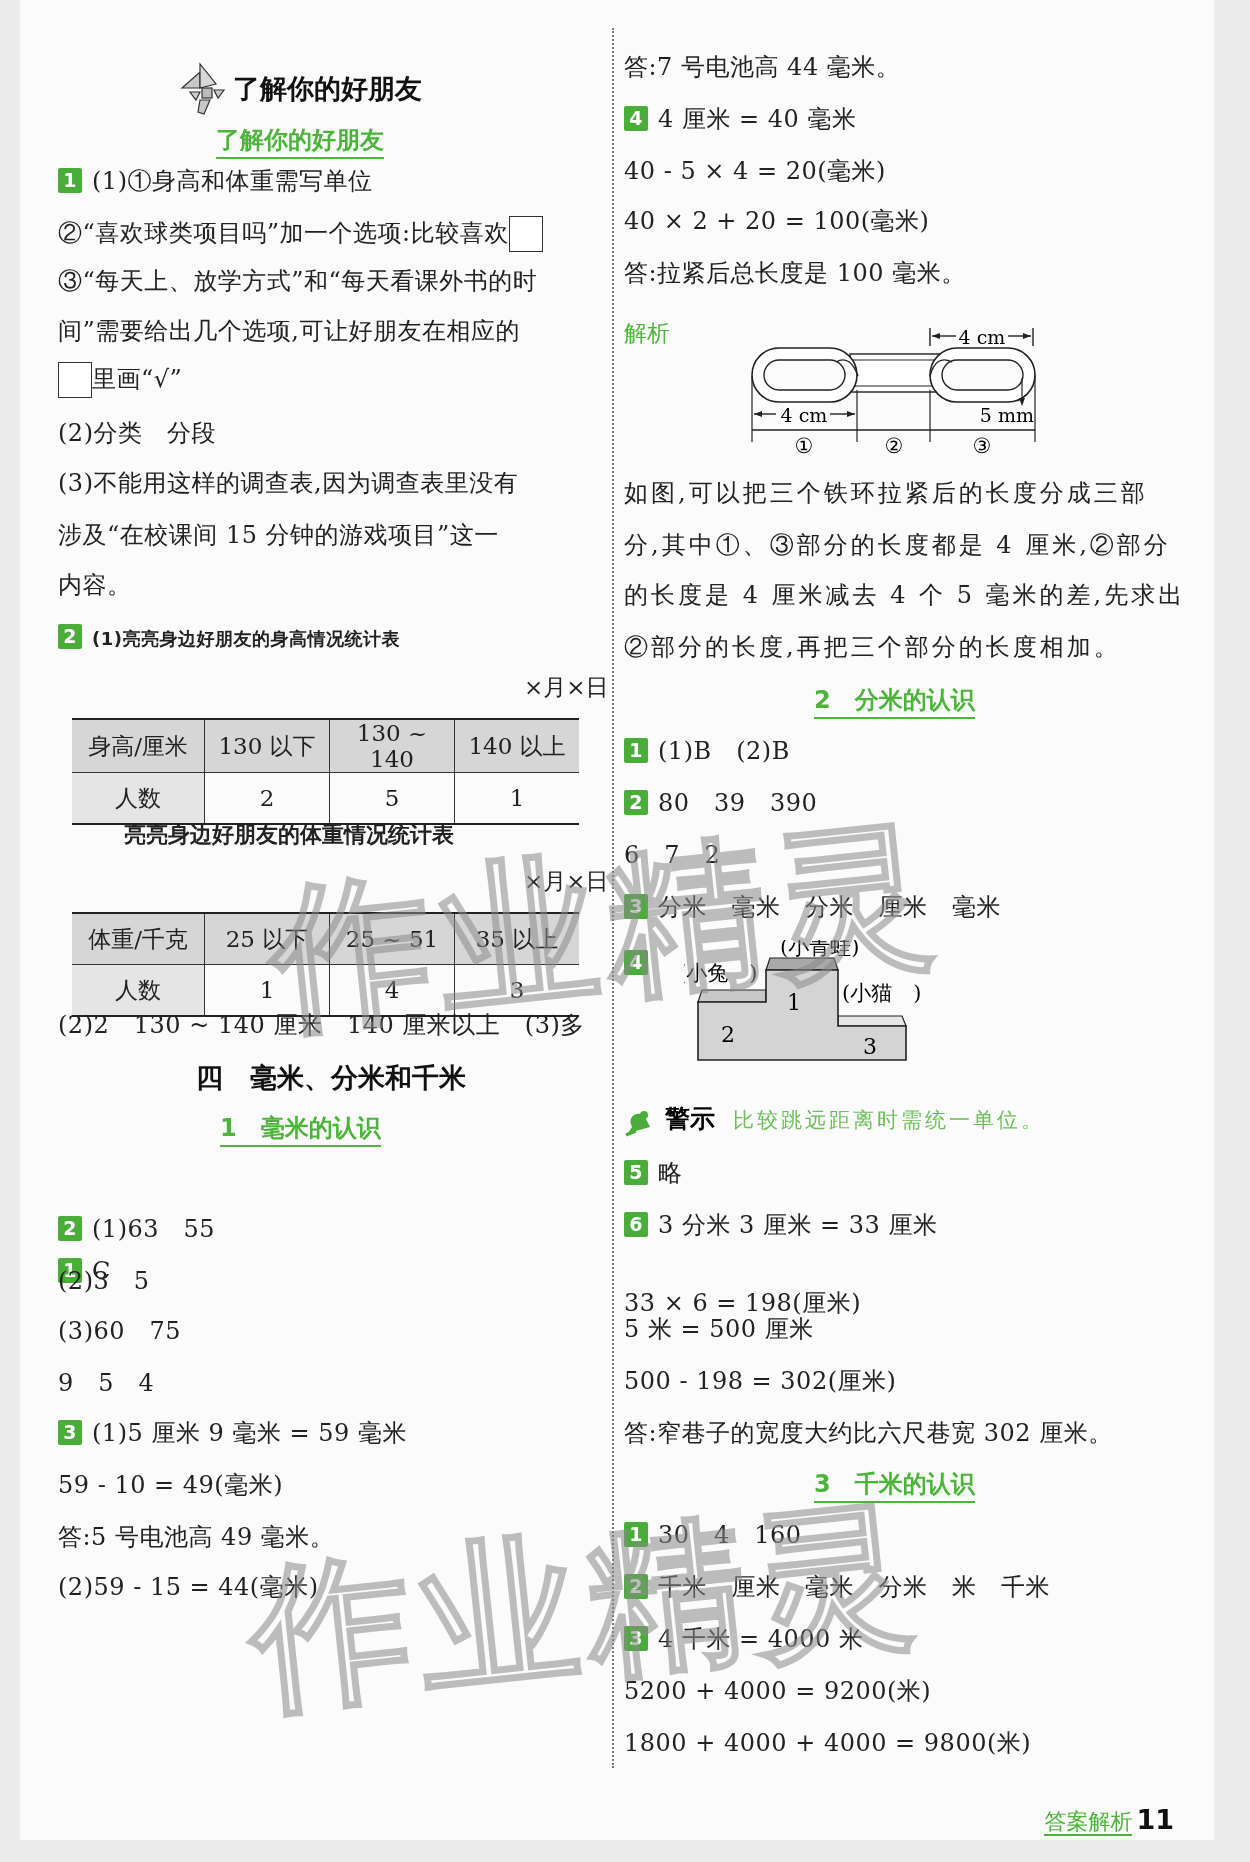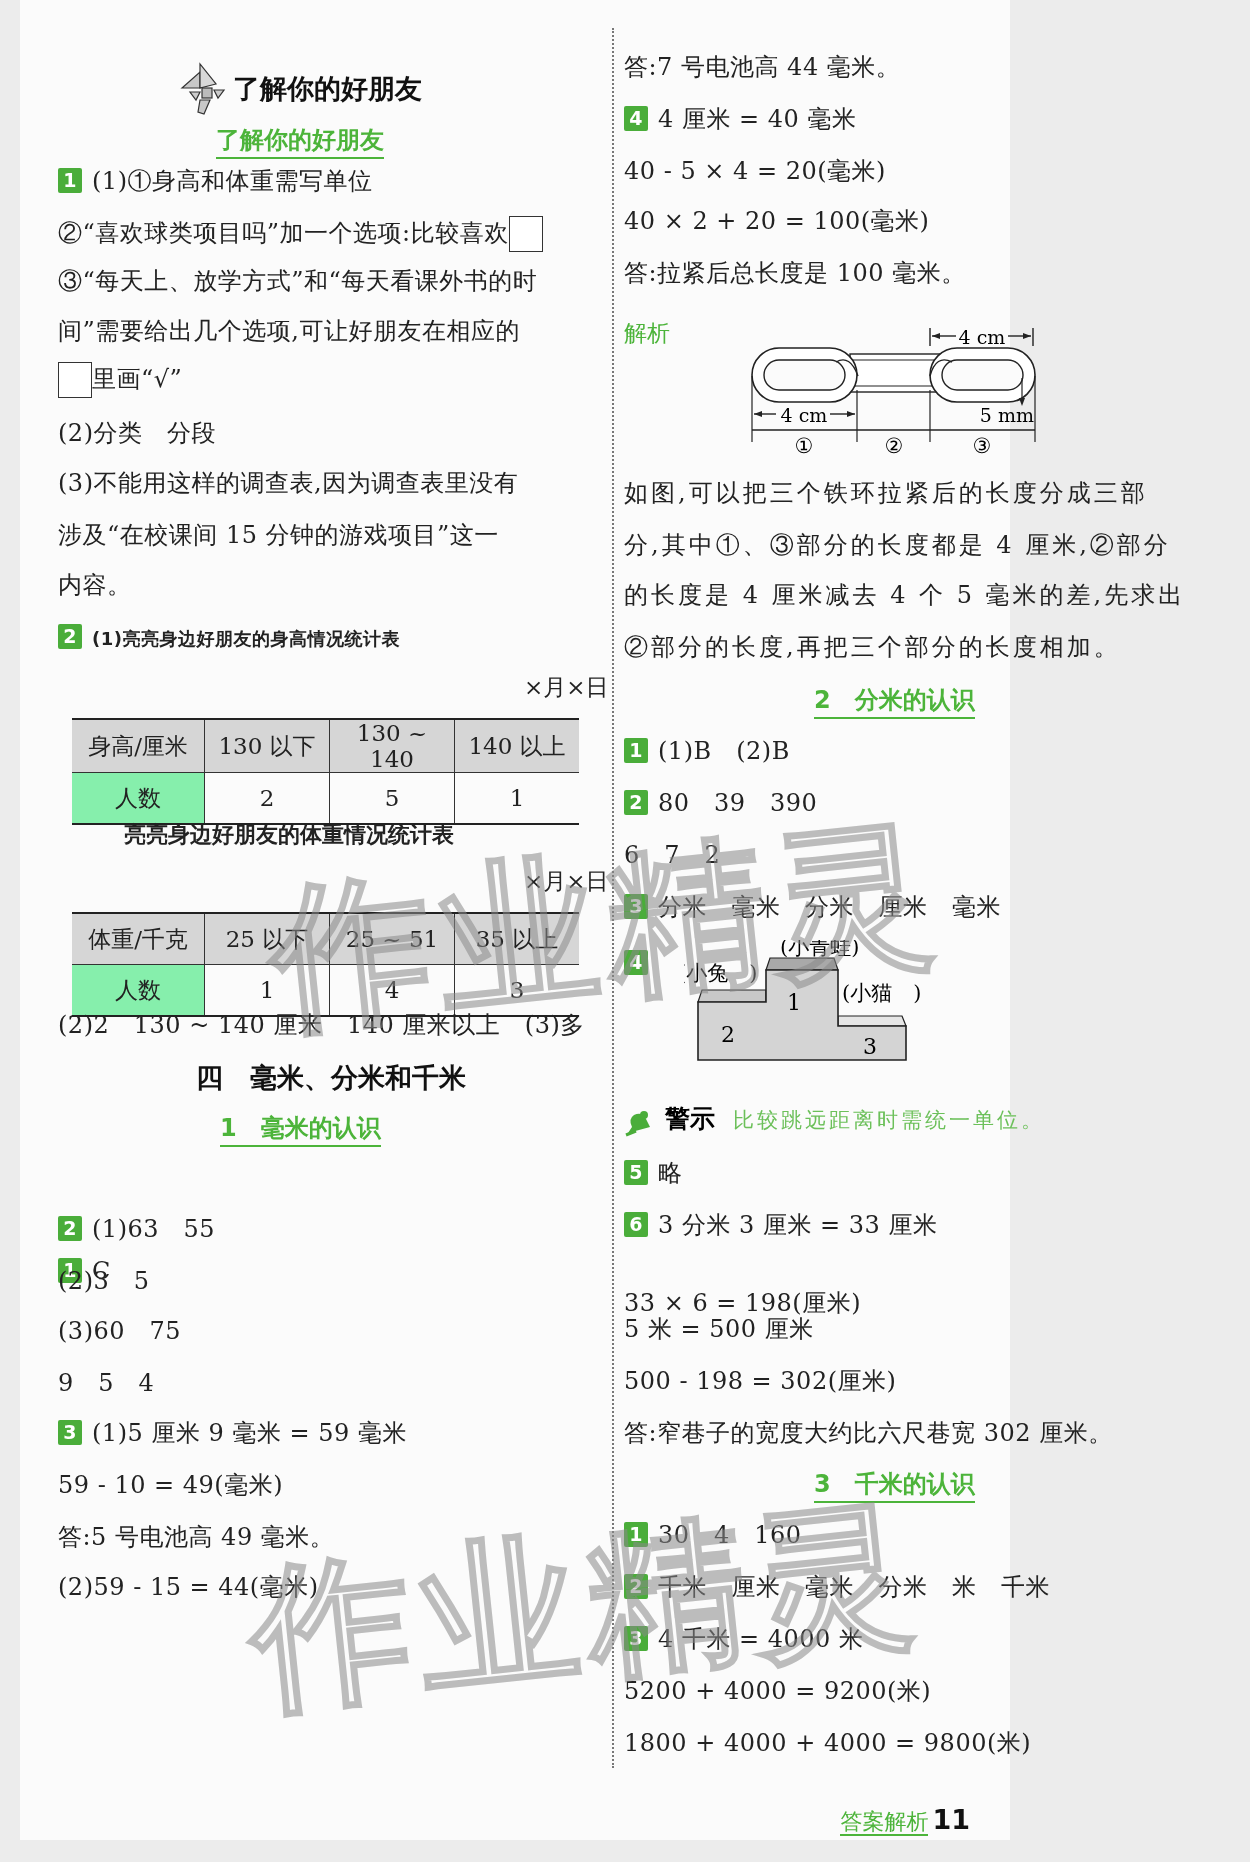--- a/index.html
+++ b/index.html
@@ -1,21 +1,21 @@
 <!DOCTYPE html>
 <html><head>
 <meta charset="utf-8">
 <style>
   html, body { margin: 0; padding: 0; }
   body {
     width: 1250px; height: 1862px; background: #ececec; position: relative; overflow: hidden;
     font-family: "DejaVu Serif", "Liberation Serif", serif; color: #222;
   }
   .page {
-    position: absolute; left: 20px; top: 0; width: 990px; height: 1840px;
+    position: absolute; left: 20px; top: 0; width: 1194px; height: 1840px;
     background: #fbfbfb;
   }
   .col { position: absolute; top: 0; }
   .col-left { left: 38px; width: 560px; }
   .col-right { left: 604px; width: 580px; }
   .divider {
     position: absolute; left: 592px; top: 28px; height: 1740px; width: 0;
     border-left: 2px dotted #777;
   }
   .line { position: absolute; font-size: 24px; line-height: 30px; white-space: nowrap; letter-spacing: 0.5px; }
@@ -29,21 +29,21 @@
     color: #111; white-space: nowrap;
   }
   .section-title {
     position: absolute; font-family: "DejaVu Sans", sans-serif; font-size: 24px; color: #4cb43a;
     border-bottom: 2px solid #4cb43a; padding-bottom: 1px; white-space: nowrap; font-weight: bold;
   }
   .jiexi { position: absolute; font-family: "DejaVu Sans", sans-serif; color: #4cb43a; font-size: 23px; }
   .box { display: inline-block; width: 32px; height: 34px; border: 1.5px solid #333; vertical-align: middle; background: #fff; }
   table.stat { position: absolute; border-collapse: collapse; font-size: 23px; }
   table.stat td { height: 50px; text-align: center; border-left: 1.5px solid #333; padding: 0 4px; }
-  table.stat td:first-child { border-left: none; background: #86efac; width: 124px; }
+  table.stat td:first-child { border-left: none; background: #e5e5e5; width: 124px; }
   table.stat tr:first-child td { background: #d6d6d6; border-top: 2.5px solid #222; border-bottom: 1.5px solid #333; }
   table.stat tr:last-child td { border-bottom: 2.5px solid #222; }
   table.stat td.data { width: 116px; }
   .date { position: absolute; font-size: 23px; }
   .table-caption { position: absolute; font-family: "DejaVu Sans", sans-serif; font-size: 22px; font-weight: bold; color: #222; white-space: nowrap; }
   .warn { position: absolute; white-space: nowrap; }
   .warn-label { font-family: "DejaVu Sans", sans-serif; font-weight: bold; font-size: 25px; color: #000000; margin: 0 18px 0 6px; }
   .warn-text { font-family: "DejaVu Sans", sans-serif; font-size: 21px; color: #6cc05a; letter-spacing: 3px; }
   .footer { position: absolute; right: 40px; top: 1804px; white-space: nowrap; }
   .footer-label { font-family: "DejaVu Sans", sans-serif; color: #4cb43a; font-size: 22px; border-bottom: 2px solid #4cb43a; }

